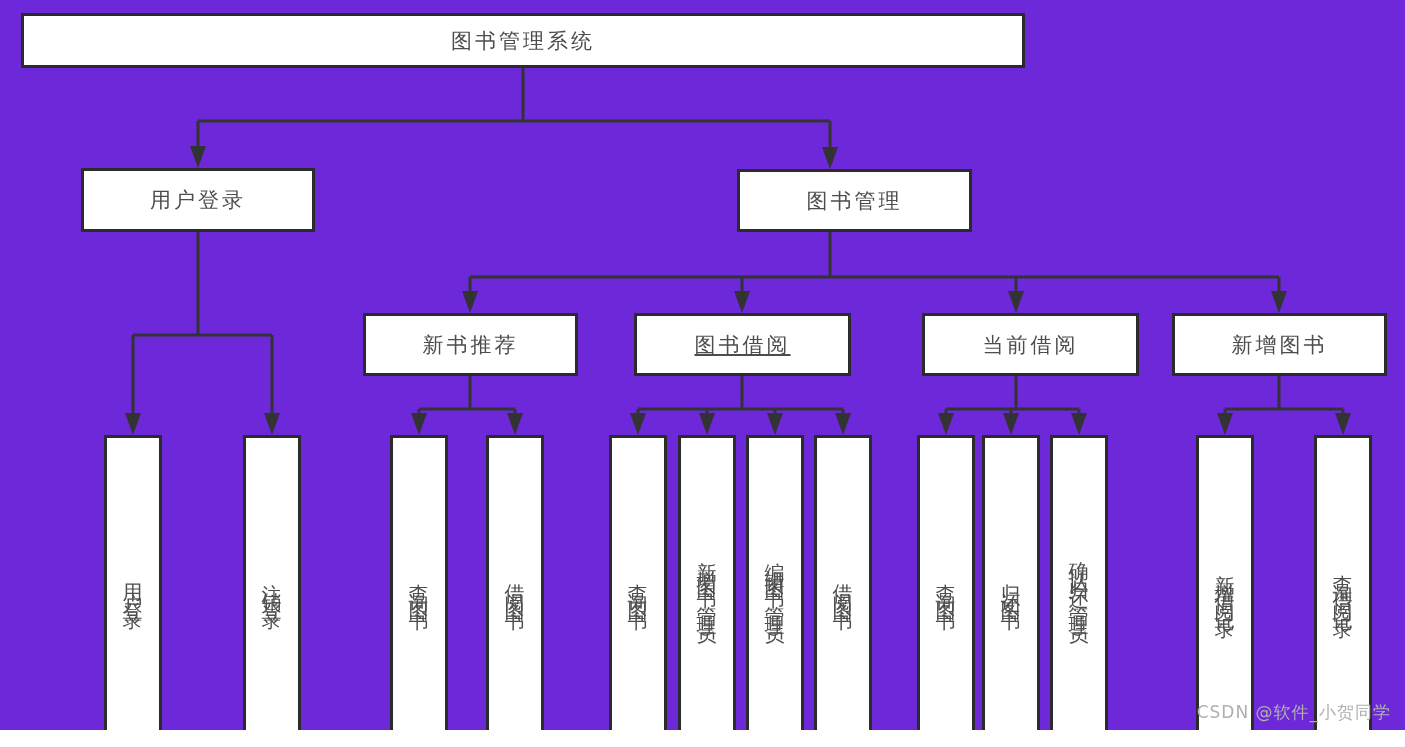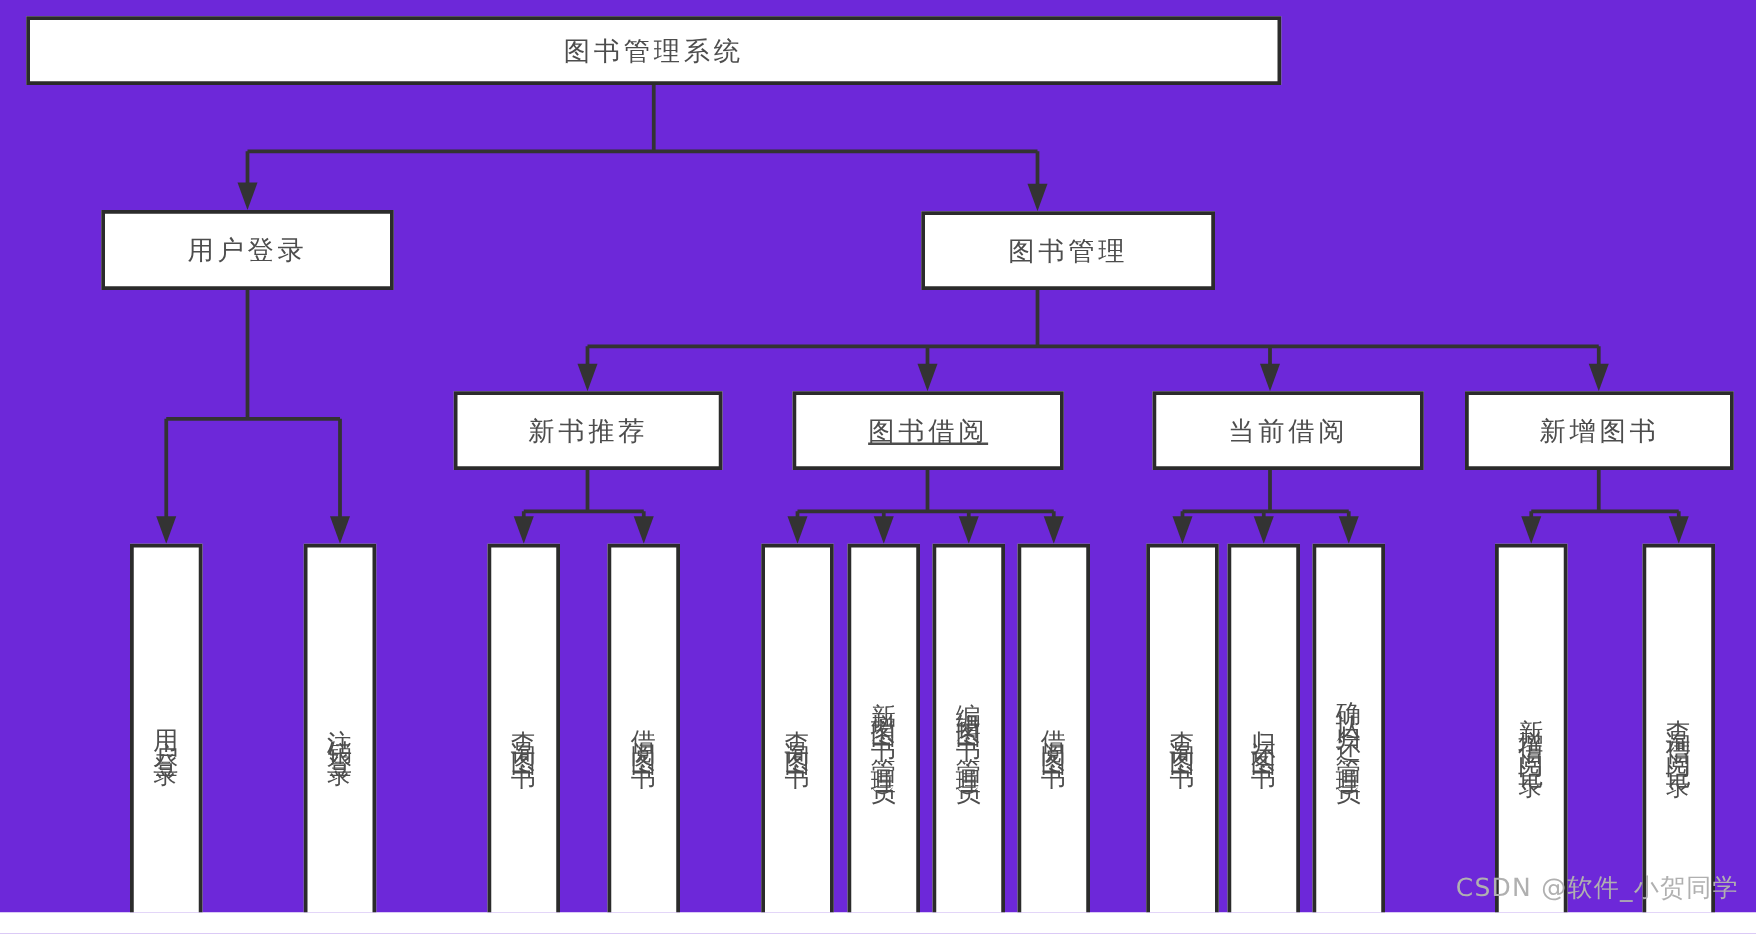--- a/index.html
+++ b/index.html
@@ -37,21 +37,21 @@
     text-orientation: mixed;
     font-size: 20px;
     letter-spacing: 9px;
     line-height: 1;
     color: #4d4d4d;
   }
   .watermark {
     position: absolute;
     right: 14px;
     bottom: 6px;
-    font-size: 20px;
+    font-size: 17px;
     color: #b0b0b0;
     letter-spacing: 1px;
     white-space: nowrap;
   }
 </style>
 </head>
 <body>
 
 <div class="canvas">
 

